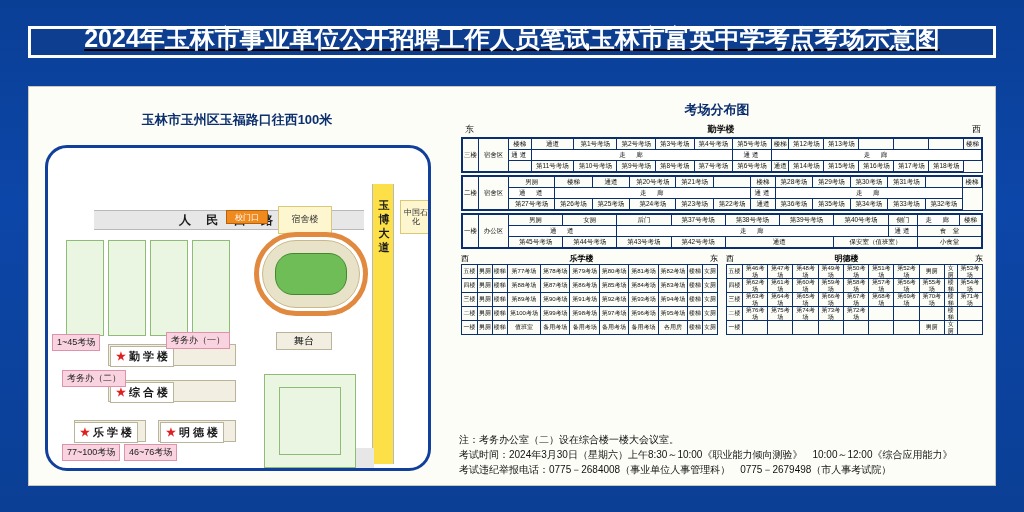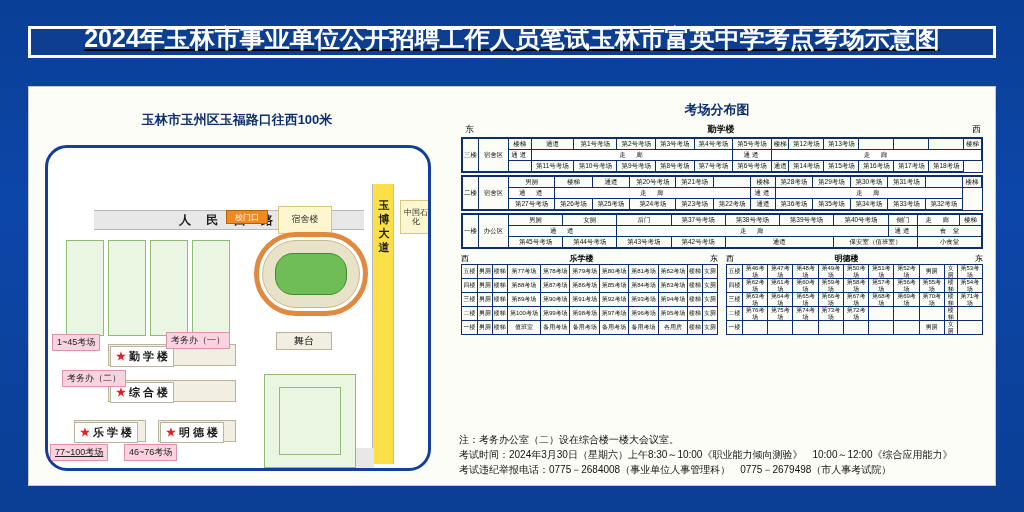--- a/index.html
+++ b/index.html
@@ -235,21 +235,21 @@
           <span>乐 学 楼</span>
         </div>
         <div class="star-lbl" style="left:112px; top:274px;">
           <span class="s">★</span>
           <span>明 德 楼</span>
         </div>
 
         <div class="pink" style="left:4px; top:186px;">1~45考场</div>
         <div class="pink" style="left:118px; top:184px;">考务办（一）</div>
         <div class="pink" style="left:14px; top:222px;">考务办（二）</div>
-        <div class="pink" style="left:2px; top:296px;text-decoration:underline;">77~100考场</div>
+        <div class="pink" style="left:14px; top:296px;">77~100考场</div>
         <div class="pink" style="left:76px; top:296px;">46~76考场</div>
 
       </div>
     </div>
 
     <div class="right">
       <div class="rtitle">考场分布图</div>
 
       <div class="dirrow">
         <span class="w">东</span>

